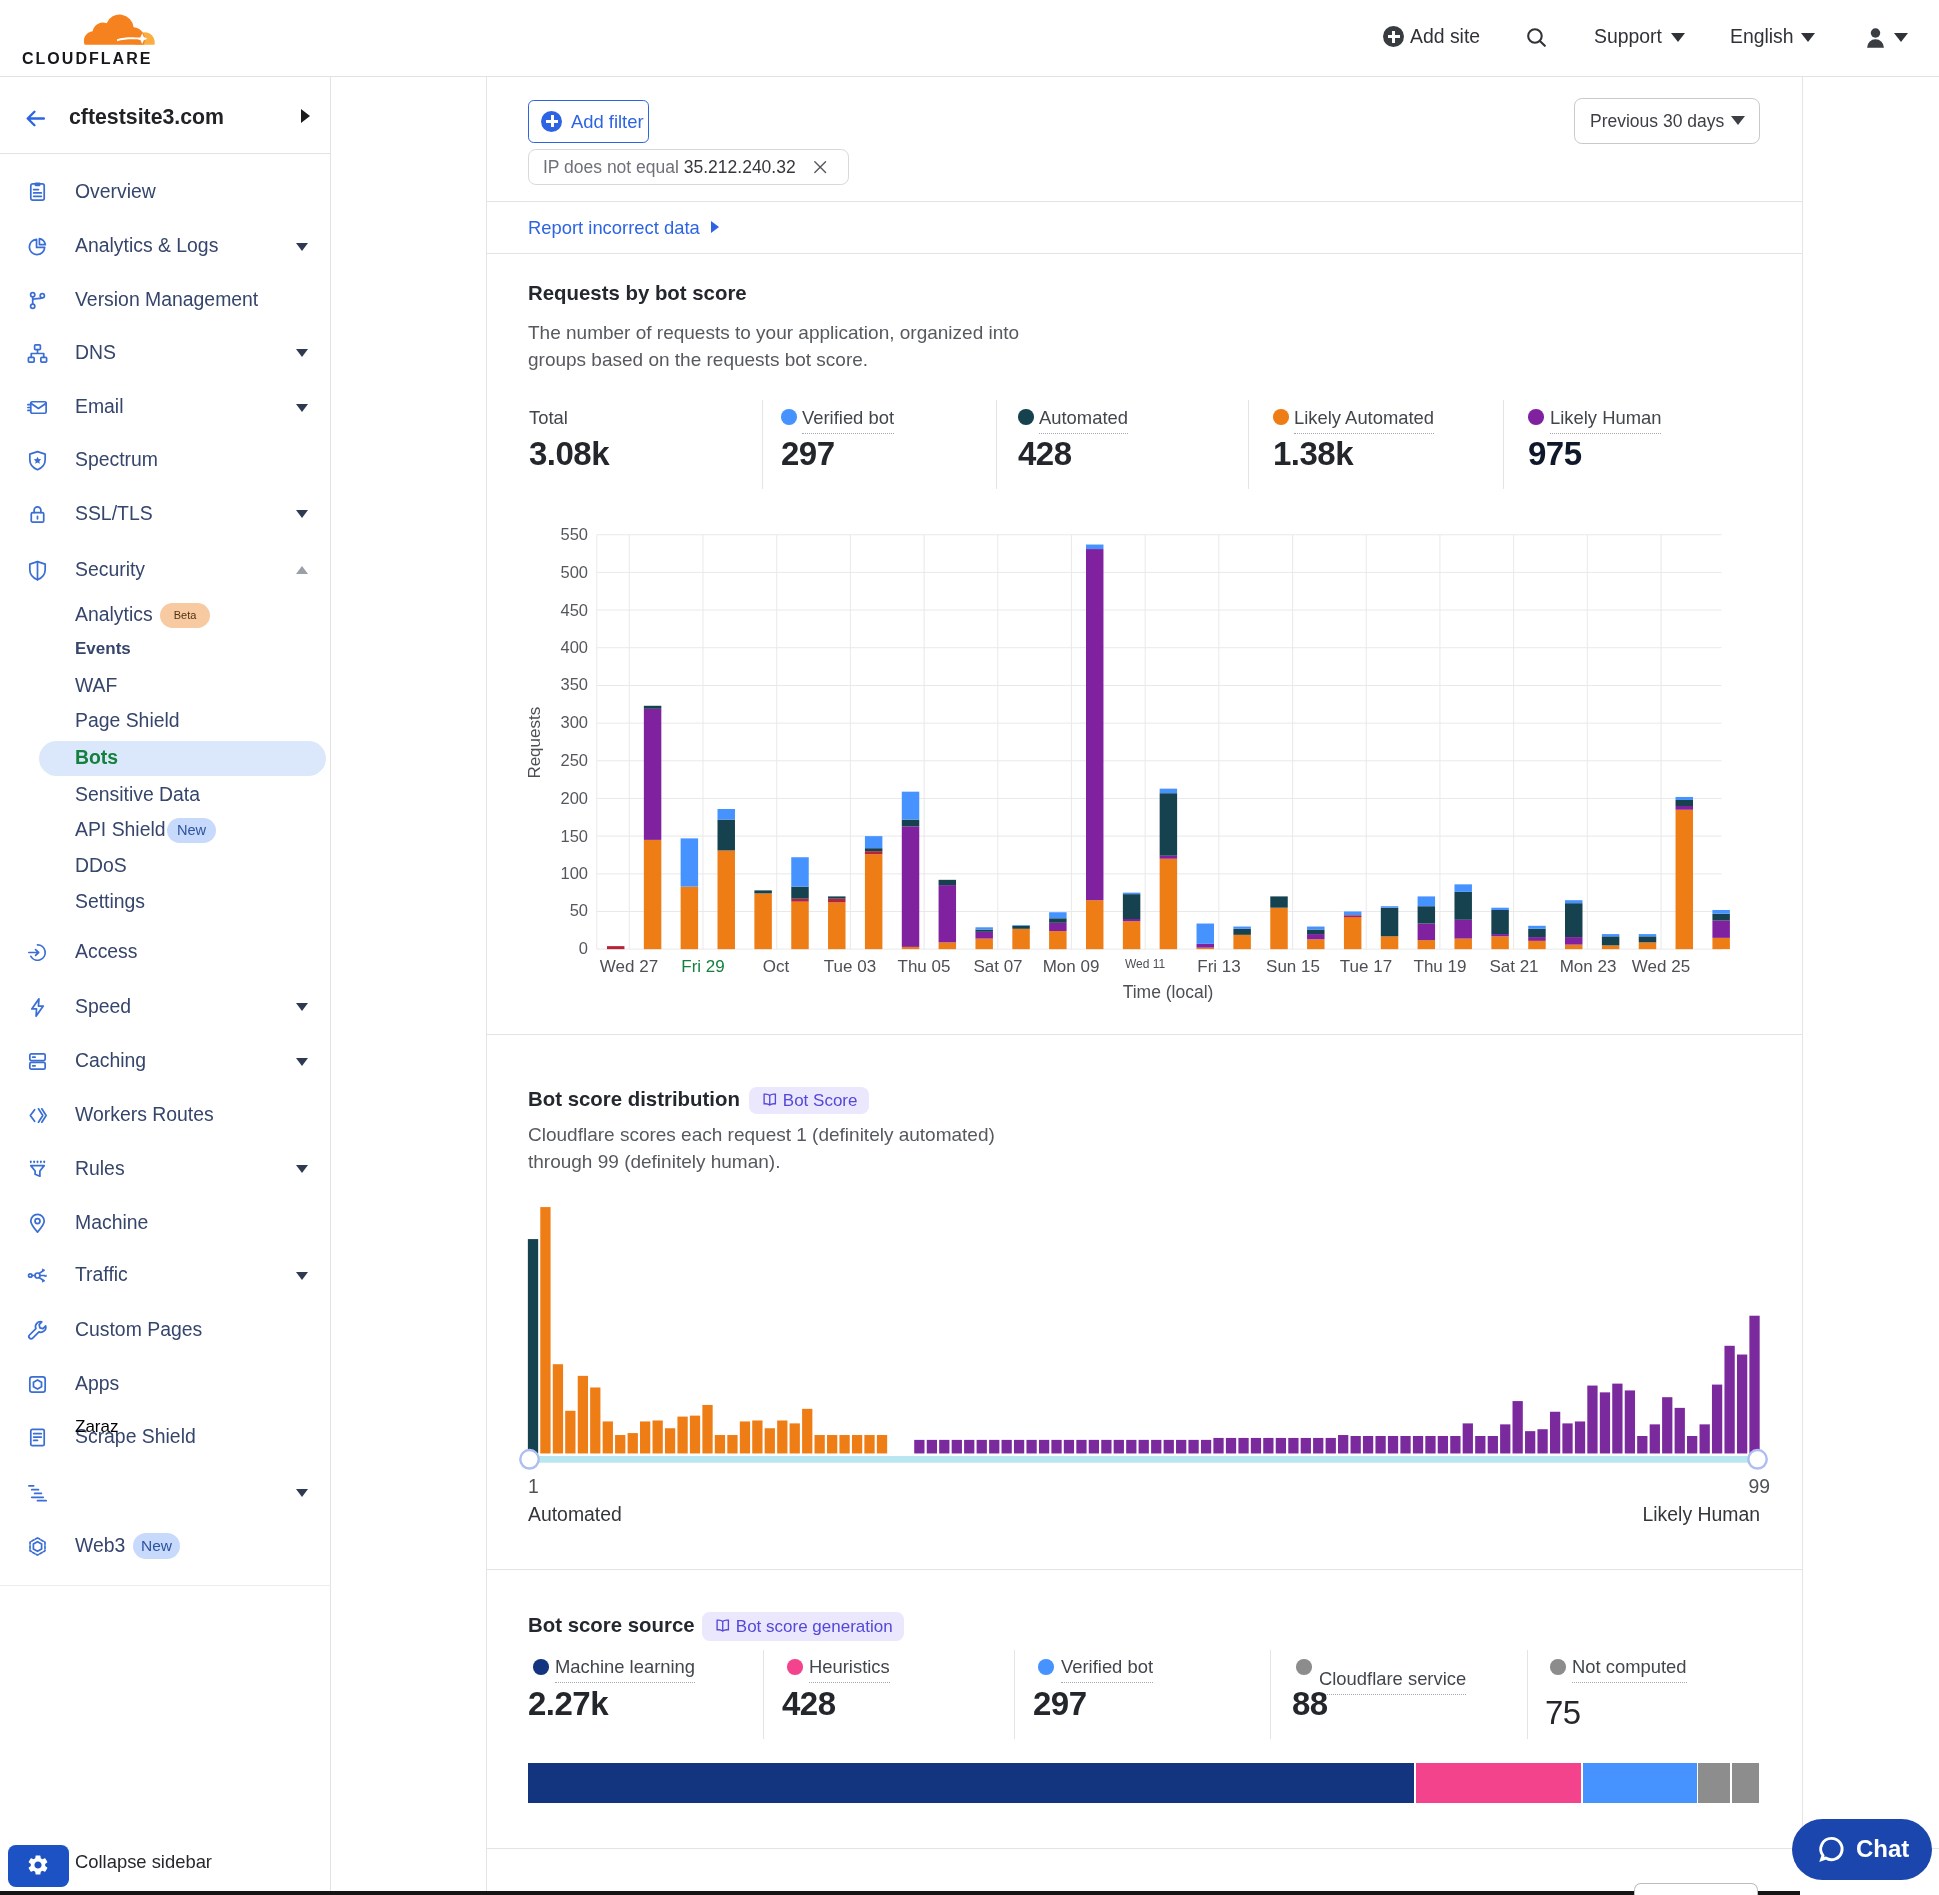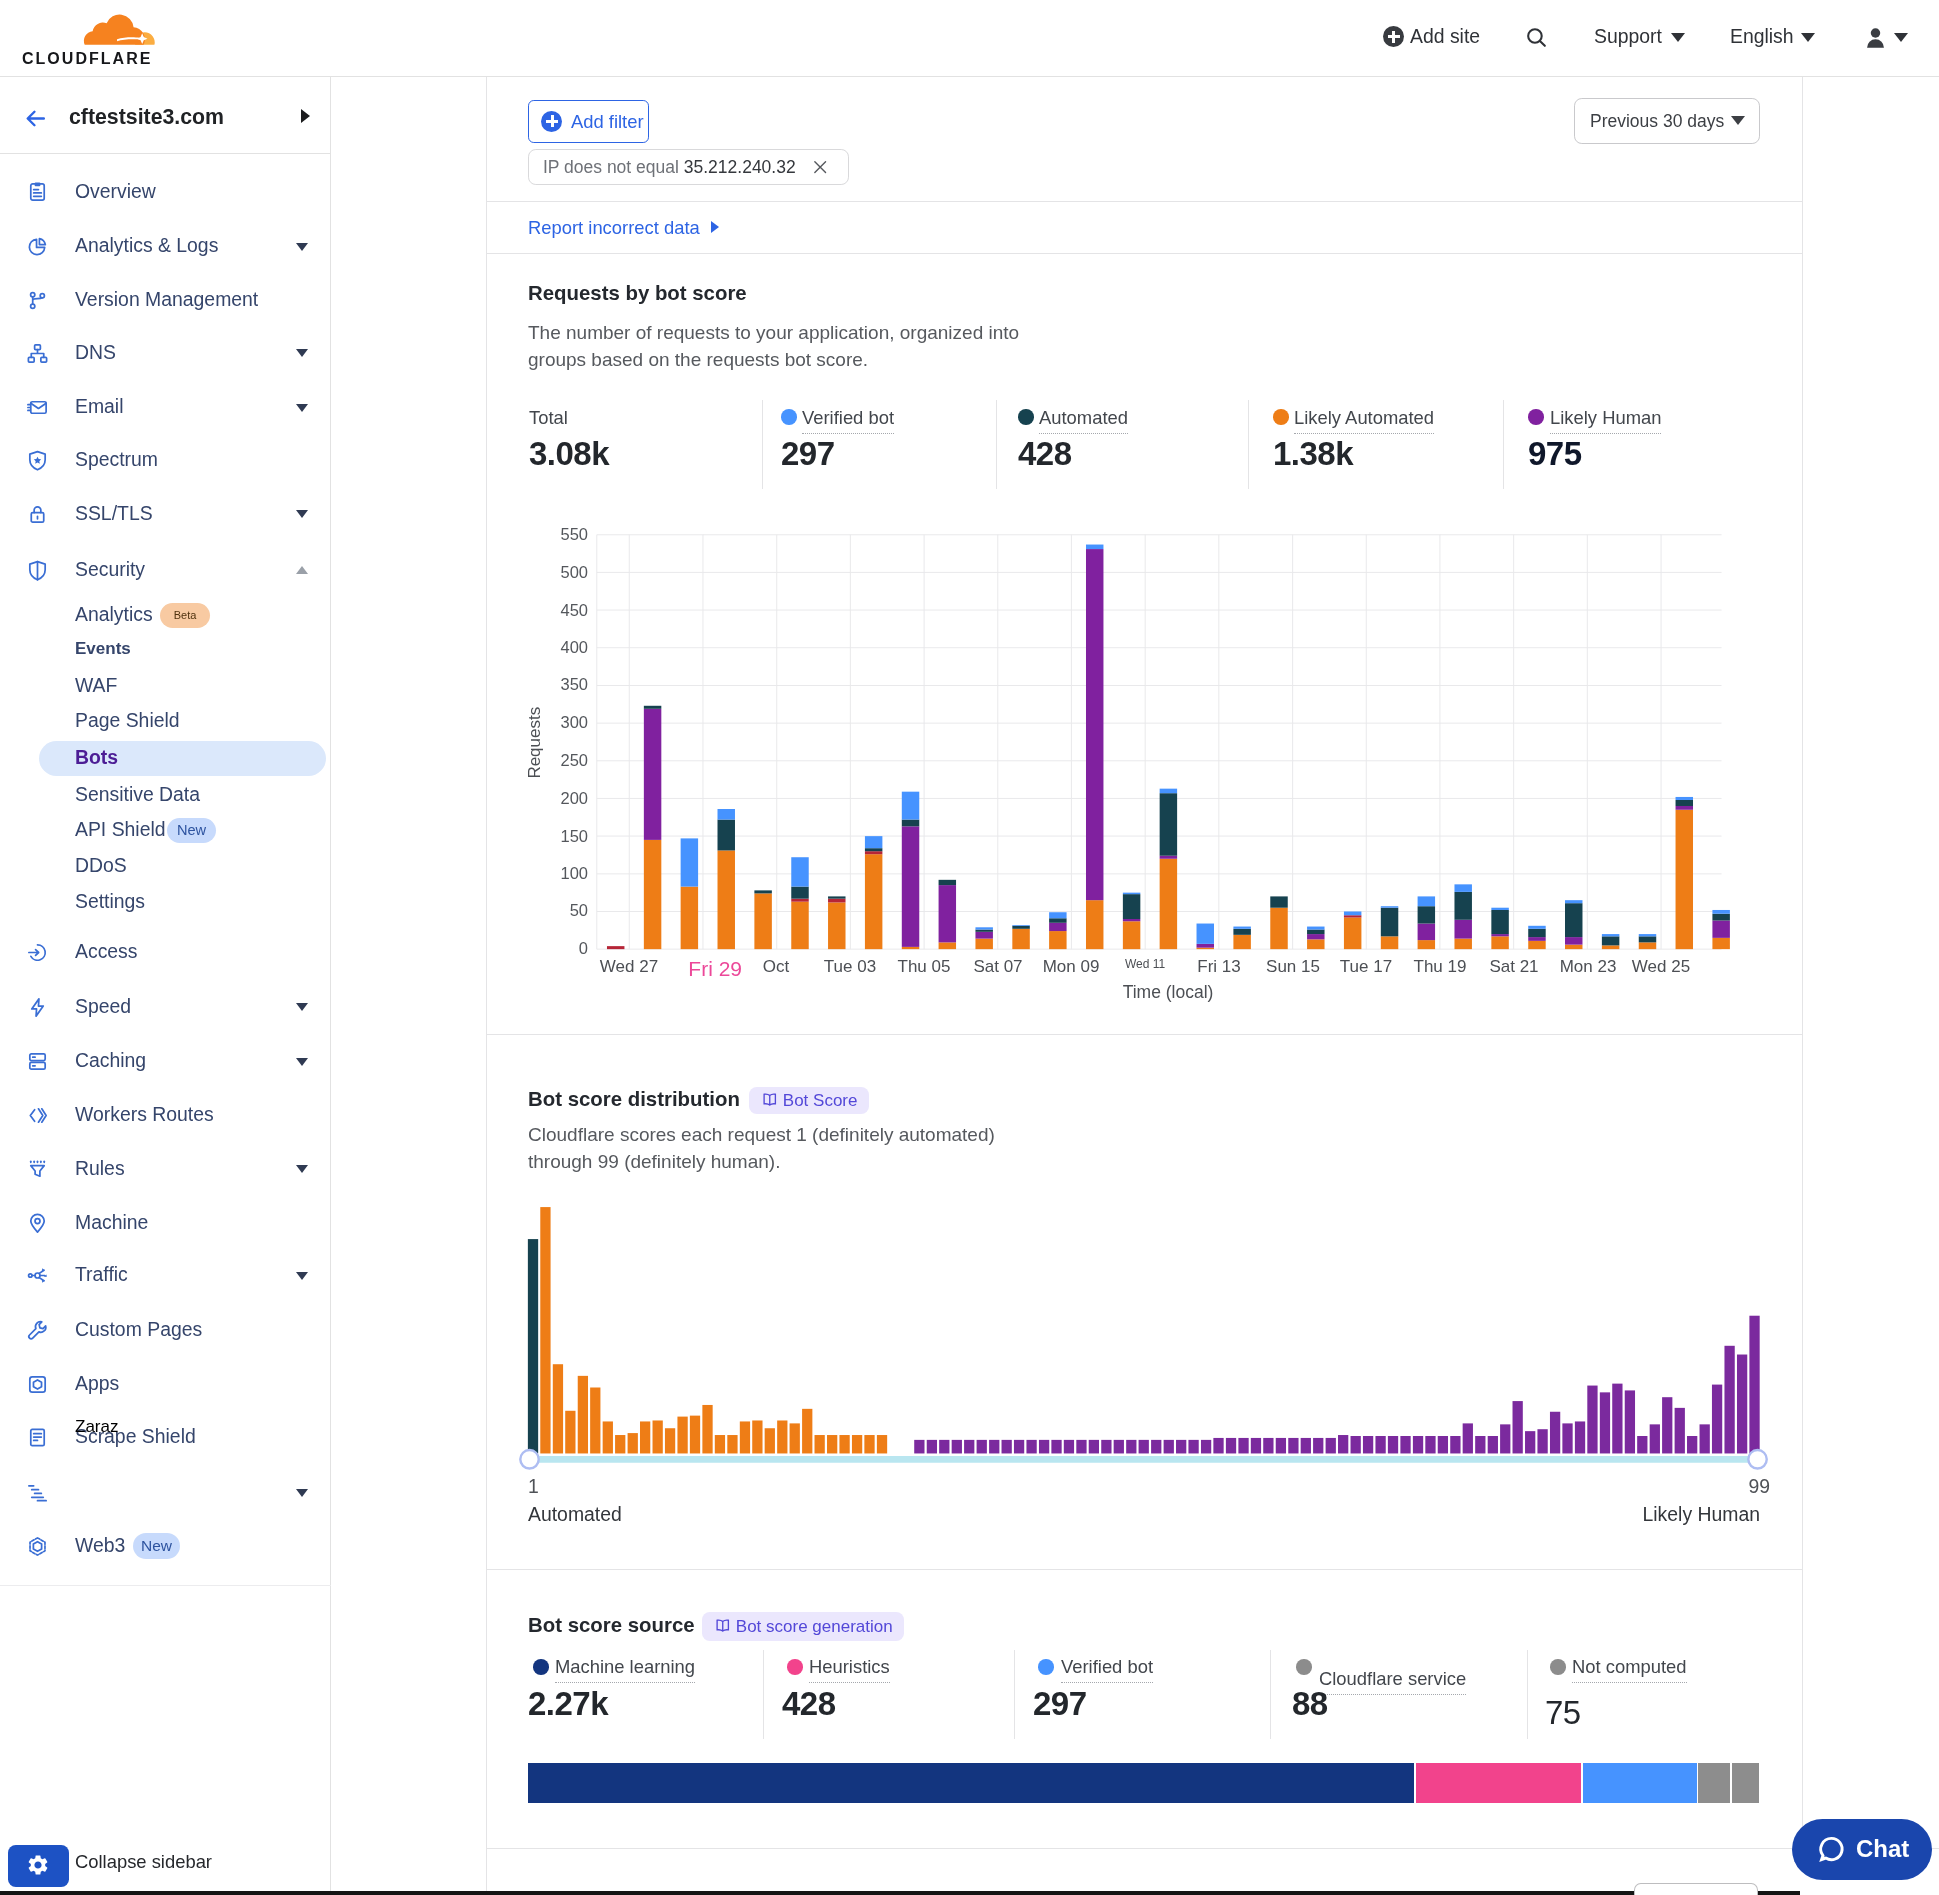--- a/index.html
+++ b/index.html
@@ -175,21 +175,21 @@
       <path d="M12 3 l7.8 4.5 v9 L12 21 l-7.8 -4.5 v-9 z" stroke="#3a6ed4" stroke-width="1.8" fill="none" stroke-linecap="round" stroke-linejoin="round" stroke-dasharray="2.6 1.7"></path>
       <path d="M12 7 l4.3 2.5 v5 L12 17 l-4.3 -2.5 v-5 z" stroke="#3a6ed4" stroke-width="1.8" fill="none" stroke-linecap="round" stroke-linejoin="round"></path>
     </svg></div>
 <div style="position:absolute;left:75px;top:1534px;font-size:19.4px;color:#35456b;">Web3</div>
 <div style="position:absolute;left:133px;top:1533px;width:47px;height:26px;border-radius:13.6px;background:#c7dafc;color:#2d539f;font-size:15.5px;text-align:center;line-height:26px;">New</div>
 <div style="position:absolute;left:75px;top:603px;font-size:19.4px;color:#35456b;">Analytics</div>
 <div style="position:absolute;left:75px;top:639px;font-size:17px;color:#35456b;font-weight:bold;">Events</div>
 <div style="position:absolute;left:75px;top:674px;font-size:19.4px;color:#35456b;">WAF</div>
 <div style="position:absolute;left:75px;top:709px;font-size:19.4px;color:#35456b;">Page Shield</div>
 <div style="position:absolute;left:39px;top:741px;width:287px;height:35px;border-radius:17.5px;background:#dbe8fb;"></div>
-<div style="position:absolute;left:75px;top:746px;font-size:19.4px;font-weight:bold;color:#4c1d95;">Bots</div>
+<div style="position:absolute;left:75px;top:746px;font-size:19.4px;font-weight:bold;color:#15803d;">Bots</div>
 <div style="position:absolute;left:75px;top:783px;font-size:19.4px;color:#35456b;">Sensitive Data</div>
 <div style="position:absolute;left:75px;top:818px;font-size:19.4px;color:#35456b;">API Shield</div>
 <div style="position:absolute;left:75px;top:854px;font-size:19.4px;color:#35456b;">DDoS</div>
 <div style="position:absolute;left:75px;top:890px;font-size:19.4px;color:#35456b;">Settings</div>
 <div style="position:absolute;left:160px;top:603px;width:50px;height:25px;border-radius:12.6px;background:#f8caa2;color:#50330f;font-size:11px;text-align:center;line-height:25px;">Beta</div>
 <div style="position:absolute;left:167px;top:818px;width:49px;height:25px;border-radius:12.6px;background:#c7dafc;color:#2d539f;font-size:14.6px;text-align:center;line-height:25px;">New</div>
 <div class="abs" style="left:0;top:1585px;width:331px;height:1px;background:#ececee;"></div>
 
 <div class="abs" style="left:7.8px;top:1845px;width:61px;height:42px;border-radius:7.8px;background:#1d52c4;"></div>
 <svg class="abs" style="left:26px;top:1853px;" width="24" height="24" viewBox="0 0 24 24">
@@ -381,21 +381,21 @@
 <div style="position:absolute;right:1352px;top:827px;font-size:16.5px;color:#54575c;">150</div>
 <div style="position:absolute;right:1352px;top:789px;font-size:16.5px;color:#54575c;">200</div>
 <div style="position:absolute;right:1352px;top:751px;font-size:16.5px;color:#54575c;">250</div>
 <div style="position:absolute;right:1352px;top:713px;font-size:16.5px;color:#54575c;">300</div>
 <div style="position:absolute;right:1352px;top:675px;font-size:16.5px;color:#54575c;">350</div>
 <div style="position:absolute;right:1352px;top:638px;font-size:16.5px;color:#54575c;">400</div>
 <div style="position:absolute;right:1352px;top:601px;font-size:16.5px;color:#54575c;">450</div>
 <div style="position:absolute;right:1352px;top:563px;font-size:16.5px;color:#54575c;">500</div>
 <div style="position:absolute;right:1352px;top:525px;font-size:16.5px;color:#54575c;">550</div>
 <div style="position:absolute;left:590px;top:957px;width:78px;text-align:center;font-size:17px;color:#4c4f54;">Wed 27</div>
-<div style="position:absolute;left:664px;top:957px;width:78px;text-align:right;font-size:21px;color:#ec4899;">Fri 29</div>
+<div style="position:absolute;left:664px;top:957px;width:78px;text-align:center;font-size:17px;color:#15803d;">Fri 29</div>
 <div style="position:absolute;left:737px;top:957px;width:78px;text-align:center;font-size:17px;color:#4c4f54;">Oct</div>
 <div style="position:absolute;left:811px;top:957px;width:78px;text-align:center;font-size:17px;color:#4c4f54;">Tue 03</div>
 <div style="position:absolute;left:885px;top:957px;width:78px;text-align:center;font-size:17px;color:#4c4f54;">Thu 05</div>
 <div style="position:absolute;left:959px;top:957px;width:78px;text-align:center;font-size:17px;color:#4c4f54;">Sat 07</div>
 <div style="position:absolute;left:1032px;top:957px;width:78px;text-align:center;font-size:17px;color:#4c4f54;">Mon 09</div>
 <div style="position:absolute;left:1106px;top:957px;width:78px;text-align:center;font-size:12px;color:#4c4f54;">Wed 11</div>
 <div style="position:absolute;left:1180px;top:957px;width:78px;text-align:center;font-size:17px;color:#4c4f54;">Fri 13</div>
 <div style="position:absolute;left:1254px;top:957px;width:78px;text-align:center;font-size:17px;color:#4c4f54;">Sun 15</div>
 <div style="position:absolute;left:1327px;top:957px;width:78px;text-align:center;font-size:17px;color:#4c4f54;">Tue 17</div>
 <div style="position:absolute;left:1401px;top:957px;width:78px;text-align:center;font-size:17px;color:#4c4f54;">Thu 19</div>

